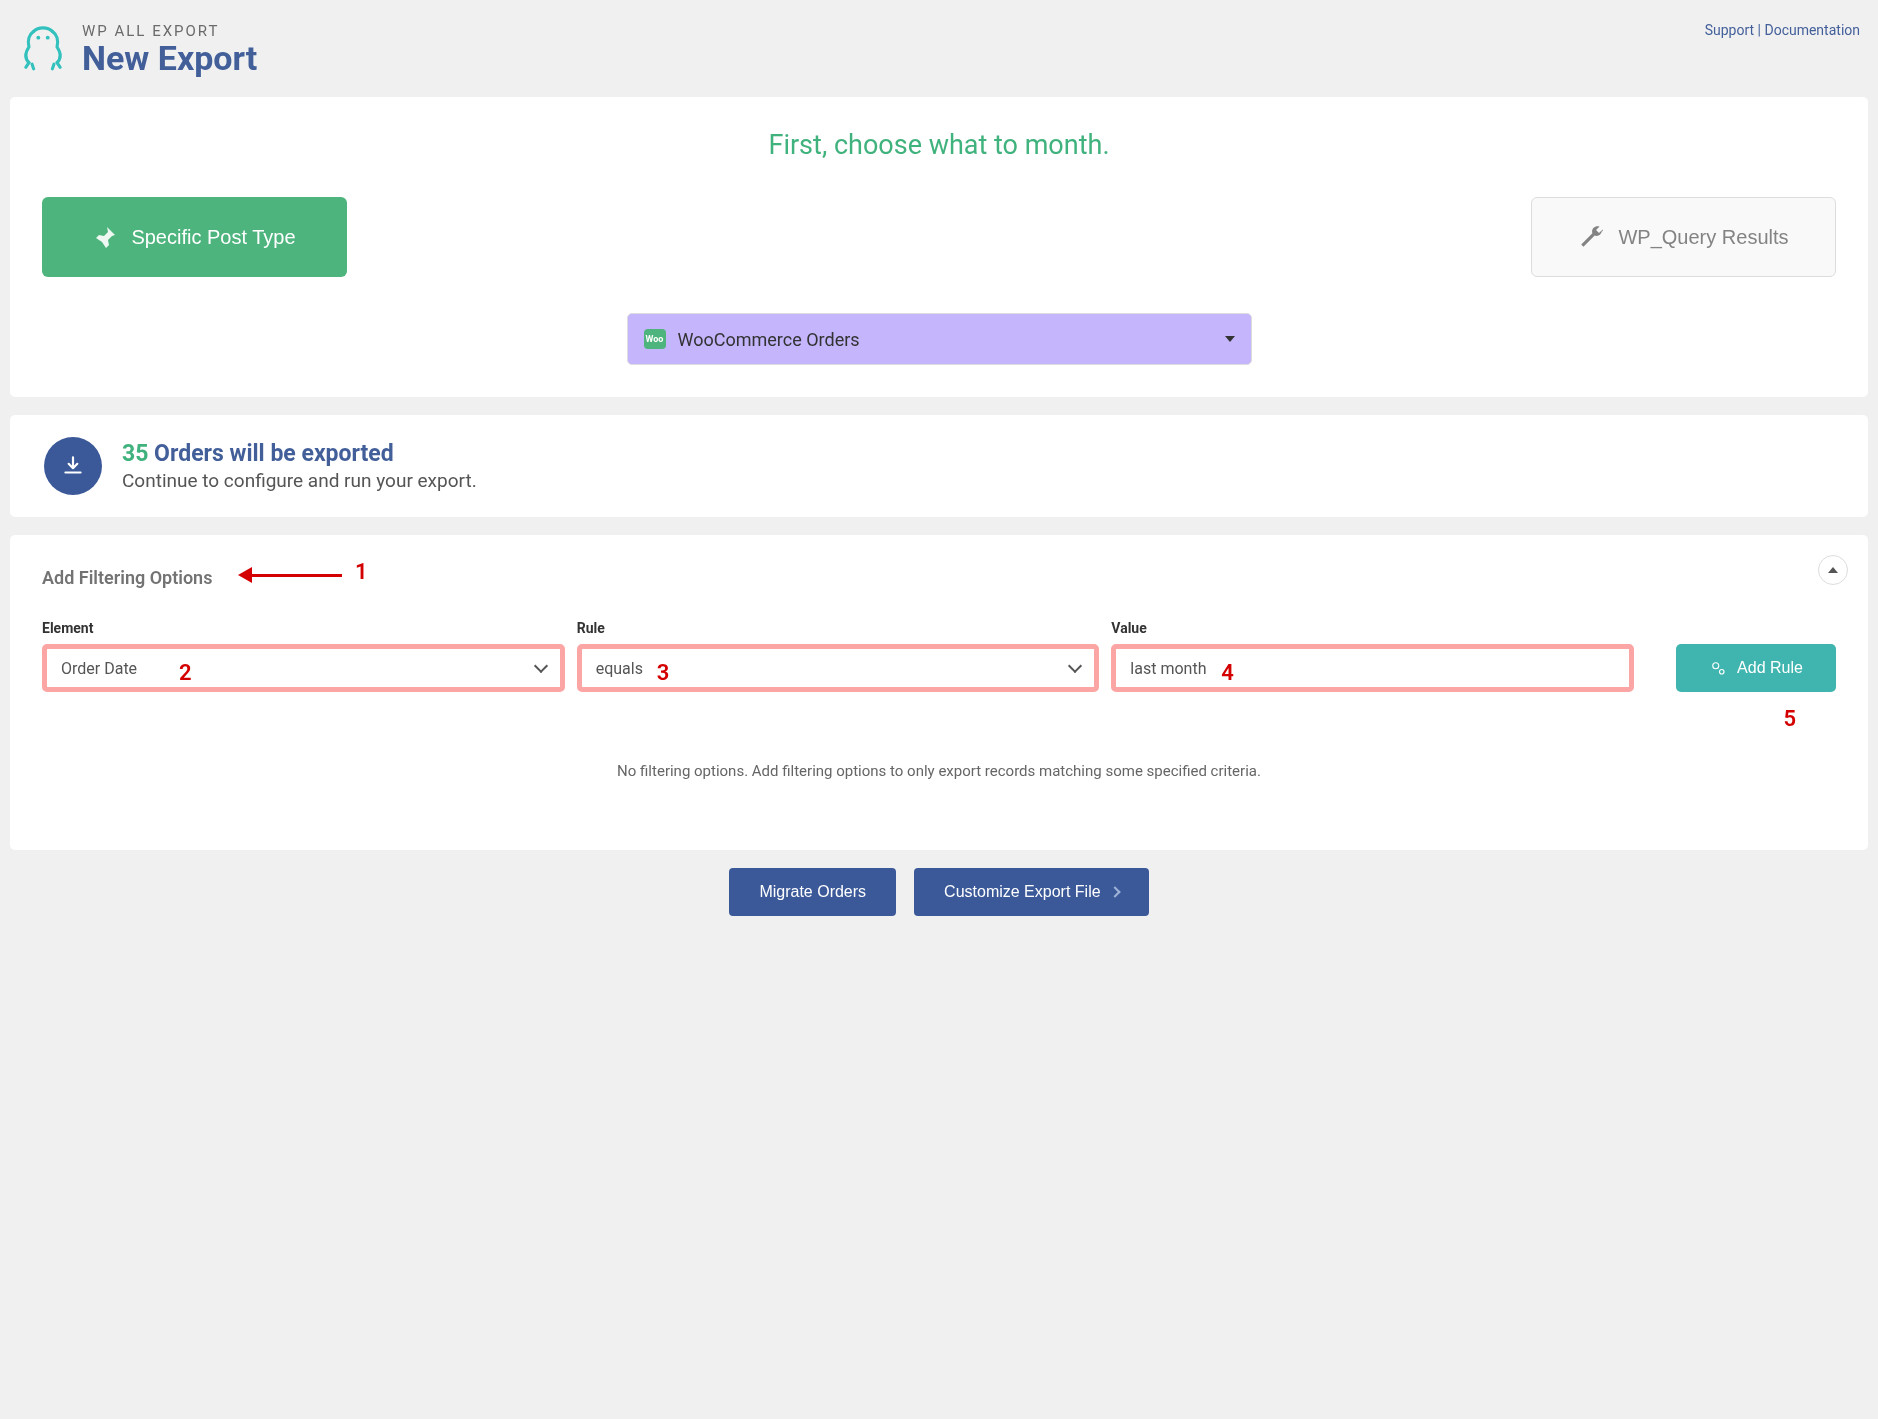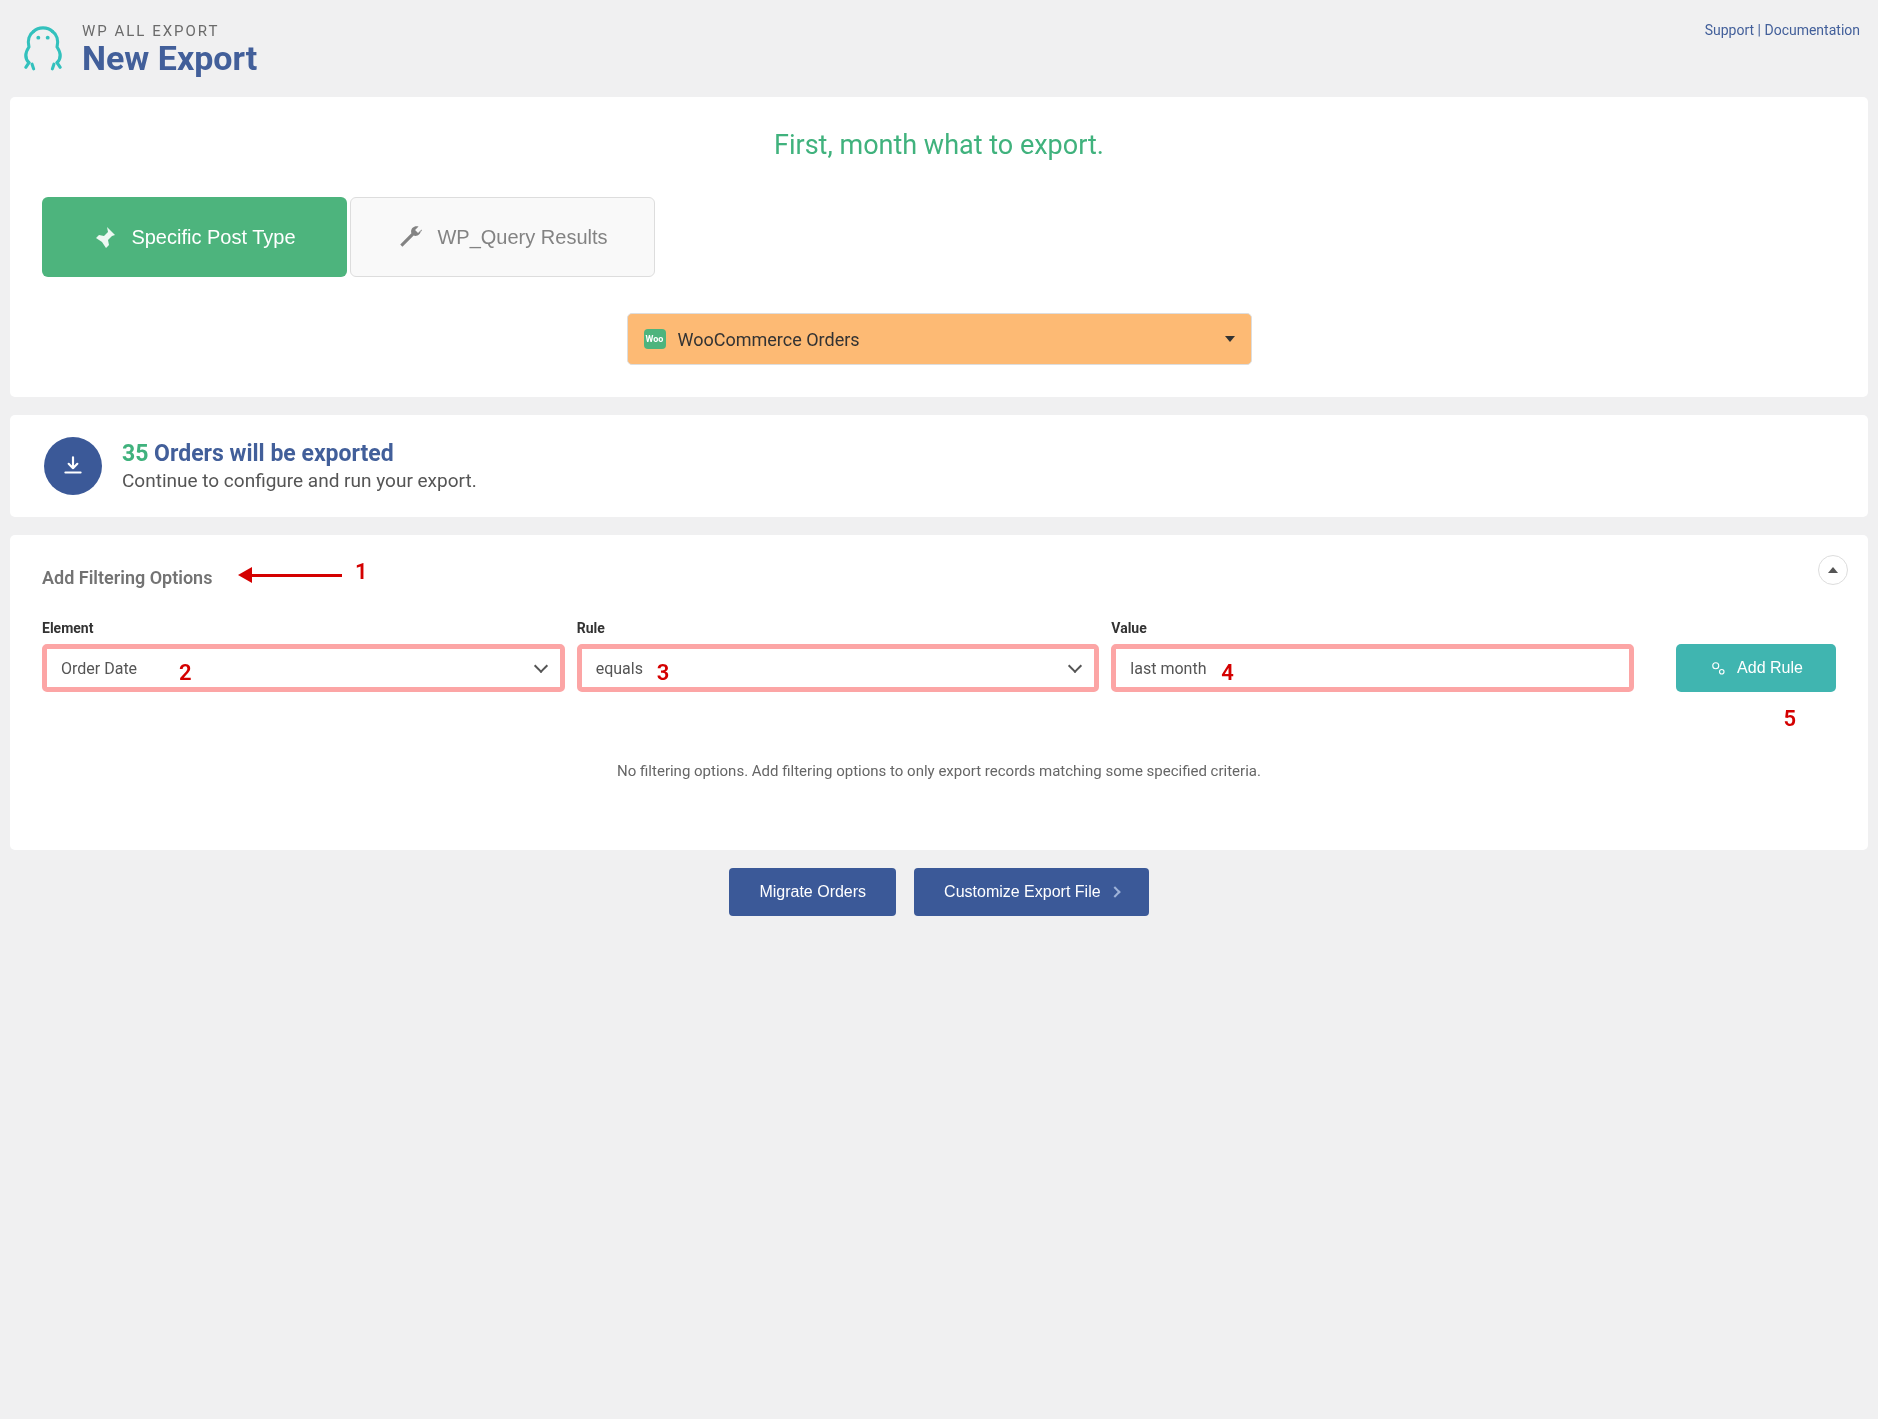--- a/index.html
+++ b/index.html
@@ -52,21 +52,21 @@
 .choose-heading {
   text-align: center;
   font-size: 27px;
   font-weight: 400;
   color: #40b27d;
   margin-bottom: 36px;
 }
 
 .type-buttons {
   display: flex;
-  justify-content: flex-start;
+  justify-content: space-between;
   gap: 3px;
   margin-bottom: 36px;
 }
 .type-btn {
   display: inline-flex;
   align-items: center;
   justify-content: center;
   gap: 14px;
   width: 305px;
   height: 80px;
@@ -92,21 +92,21 @@
 .select-box {
   width: 625px;
   height: 52px;
   border: 1px solid #ddd;
   border-radius: 5px;
   display: flex;
   align-items: center;
   padding: 0 16px;
   cursor: pointer;
   position: relative;
-  background: #fdba74;
+  background: #c4b5fd;
 }
 .woo-badge {
   width: 22px;
   height: 20px;
   background: #4db47d;
   border-radius: 4px;
   color: #fff;
   font-size: 9px;
   font-weight: bold;
   display:flex;
@@ -296,21 +296,21 @@
       </div>
     </div>
     <div class="header-right">
       <a>Support</a>
       <span> | </span>
       <a>Documentation</a>
     </div>
   </div>
 
   <div class="panel">
-    <h2 class="choose-heading">First, month what to export.</h2>
+    <h2 class="choose-heading">First, choose what to month.</h2>
     <div class="type-buttons">
       <button class="type-btn active">
         <svg width="24" height="24" viewBox="0 0 24 24">
           <path fill="#fff" d="M14 2l8 8-3 1-4 4 1 5-3 3-4-6-6 6 6-6-6-4 3-3 5 1 4-4z" opacity="0.9"></path>
         </svg>
         <span>Specific Post Type</span>
       </button>
       <button class="type-btn inactive">
         <svg width="26" height="26" viewBox="0 0 24 24">
           <path fill="#838383" d="M22 6c0 2.8-2.2 5-5 5-.6 0-1.1-.1-1.6-.3L5 21l-2-2L13.3 8.6C13.1 8.1 13 7.6 13 7c0-2.8 2.2-5 5-5 .7 0 1.3.1 1.9.4l-3.2 3.2 2.7 2.7 3.2-3.2c.3.6.4 1.2.4 1.9z"></path>

